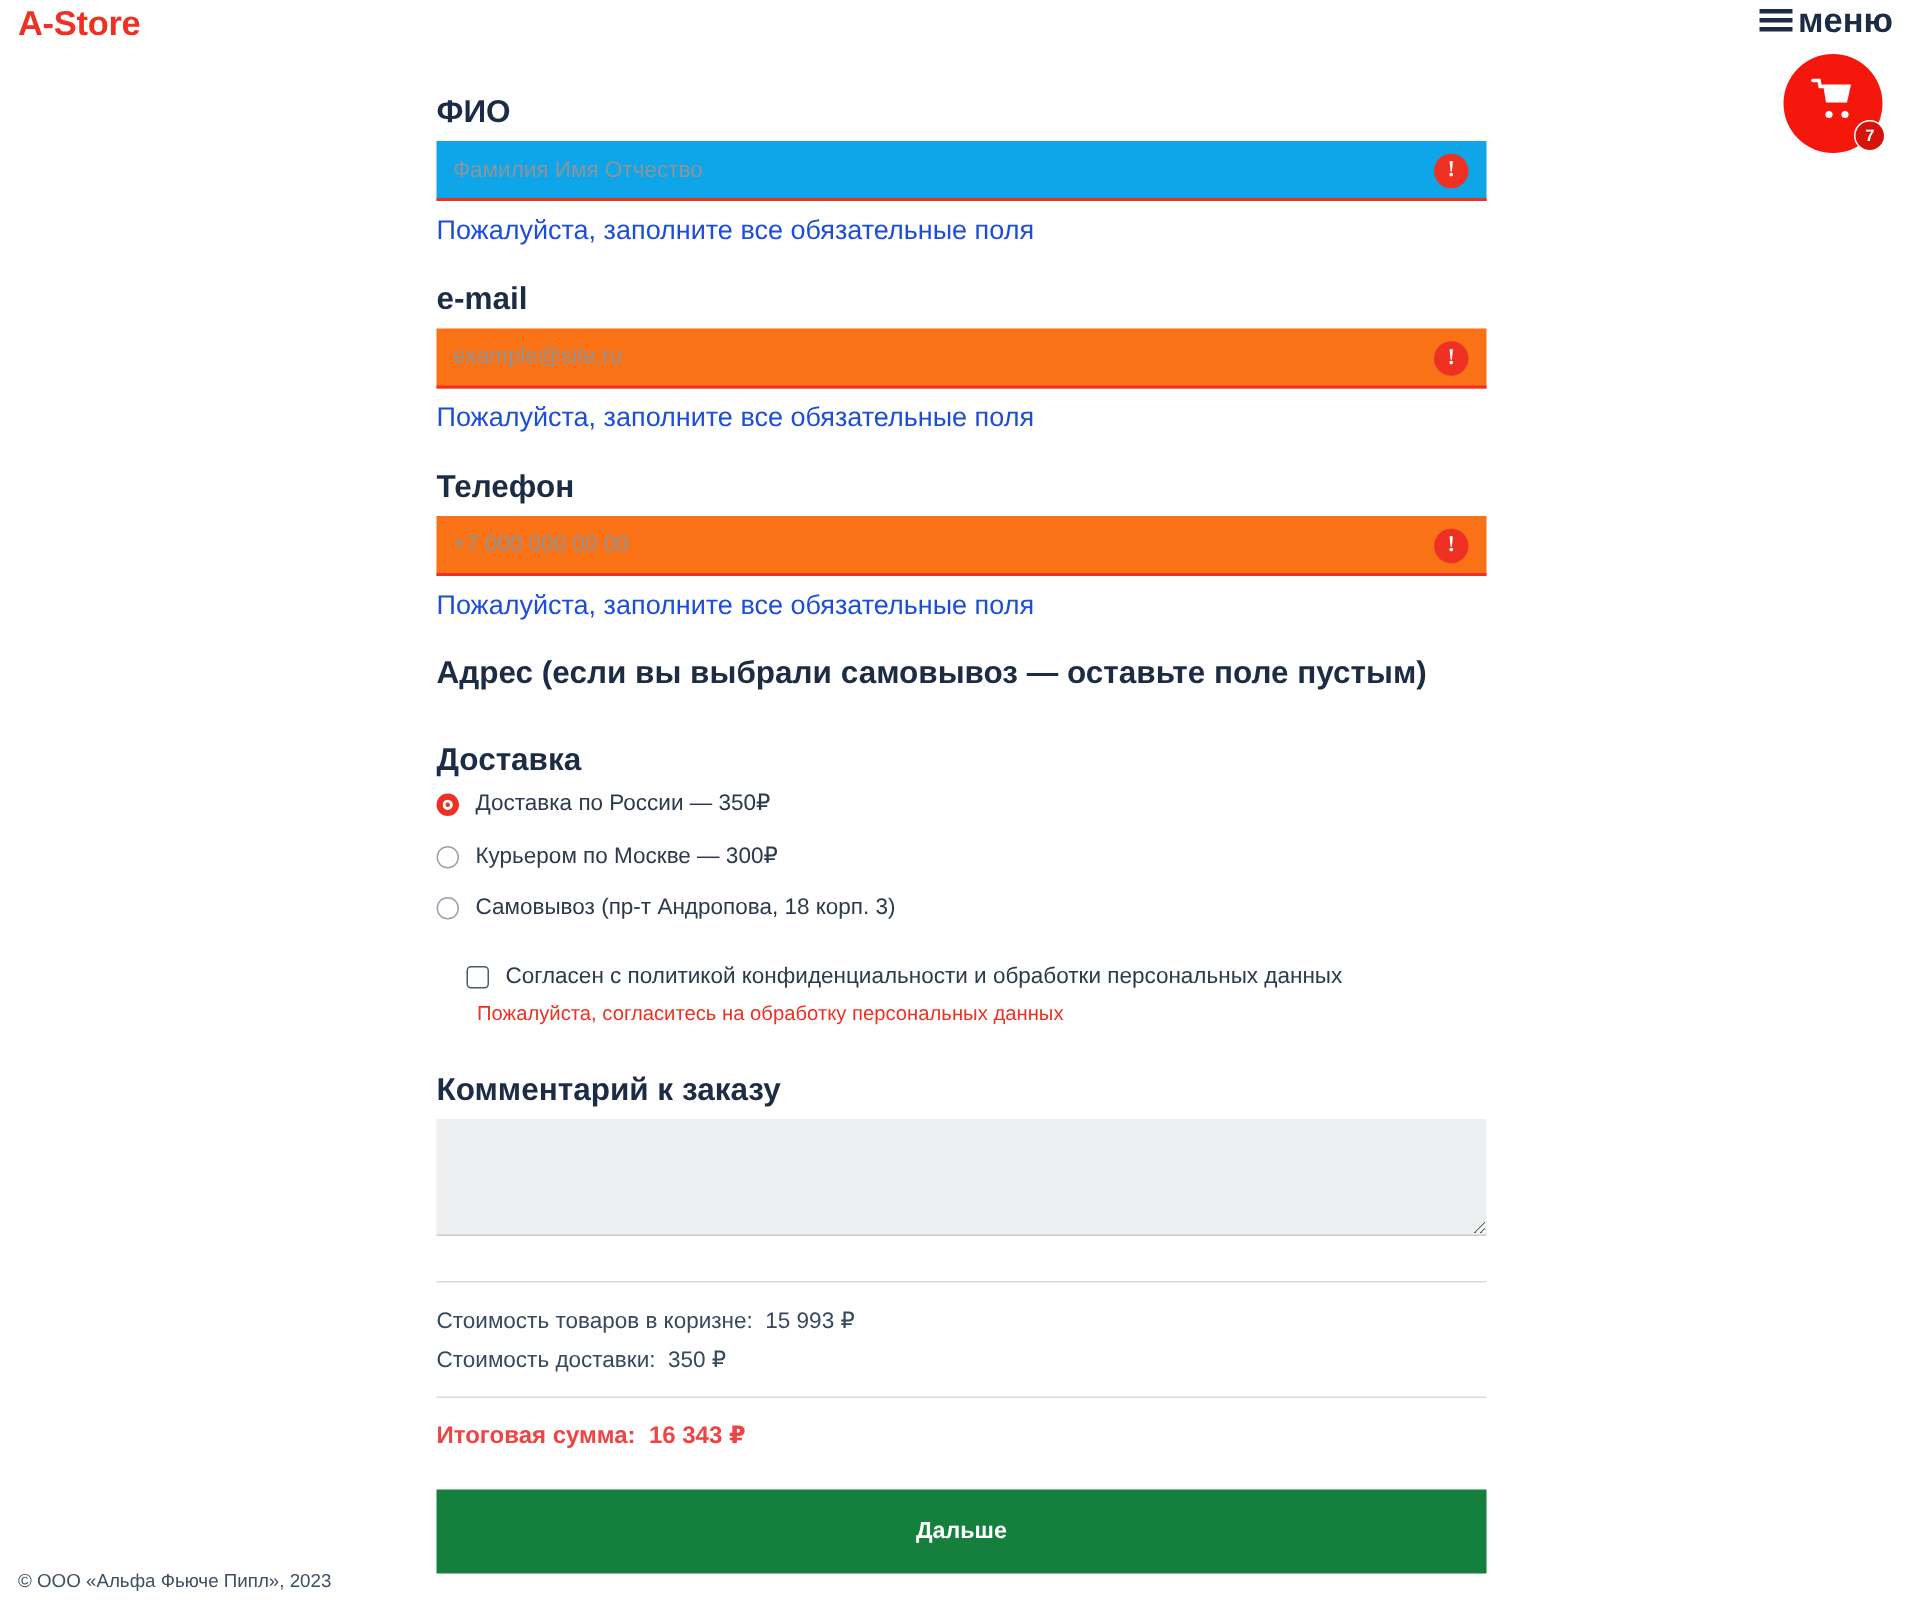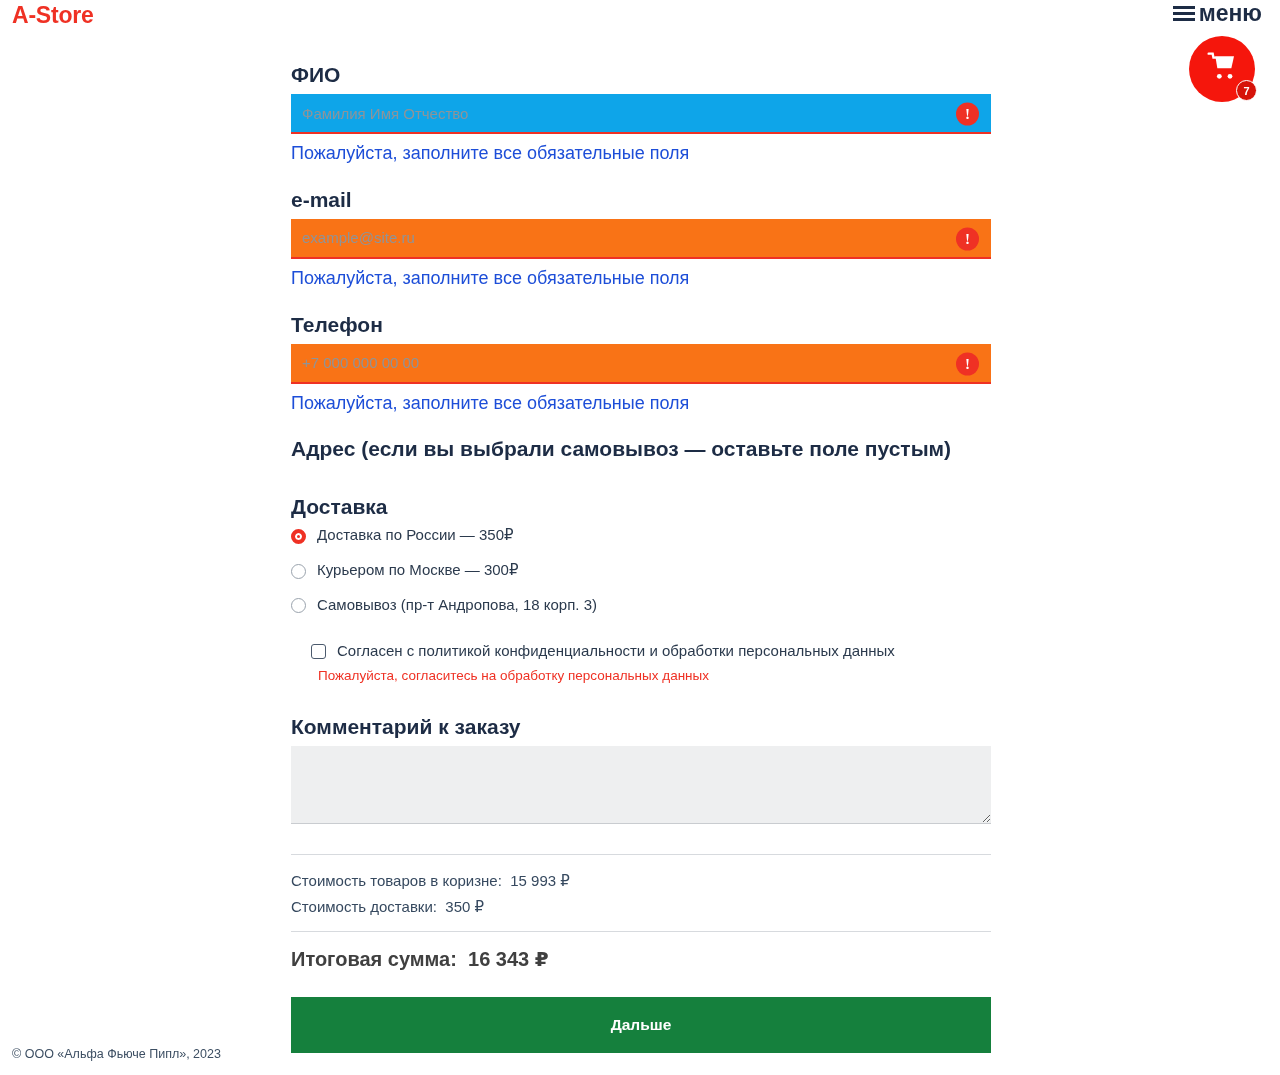--- a/index.html
+++ b/index.html
@@ -131,21 +131,21 @@
     outline: none; resize: vertical; display: block;
   }
 
   
   .sep { height: 1px; background: #d7dade; width: 700px; }
   .totals { padding: 13px 0 12px 0; }
   .total-line {
     font-size: 15px; color: #36495f; line-height: 1.7;
   }
   .grand {
-    font-size: 20px; font-weight: bold; color: #404040;
+    font-size: 16px; font-weight: bold; color: #ef4444;
     padding: 15px 0 0 0;
   }
 
   
   .submit {
     display: block; width: 700px; height: 56px;
     background: #15803d; color: #ffffff;
     border: none; margin-top: 26px;
     font-family: inherit; font-size: 15.5px; font-weight: bold;
     cursor: pointer;

